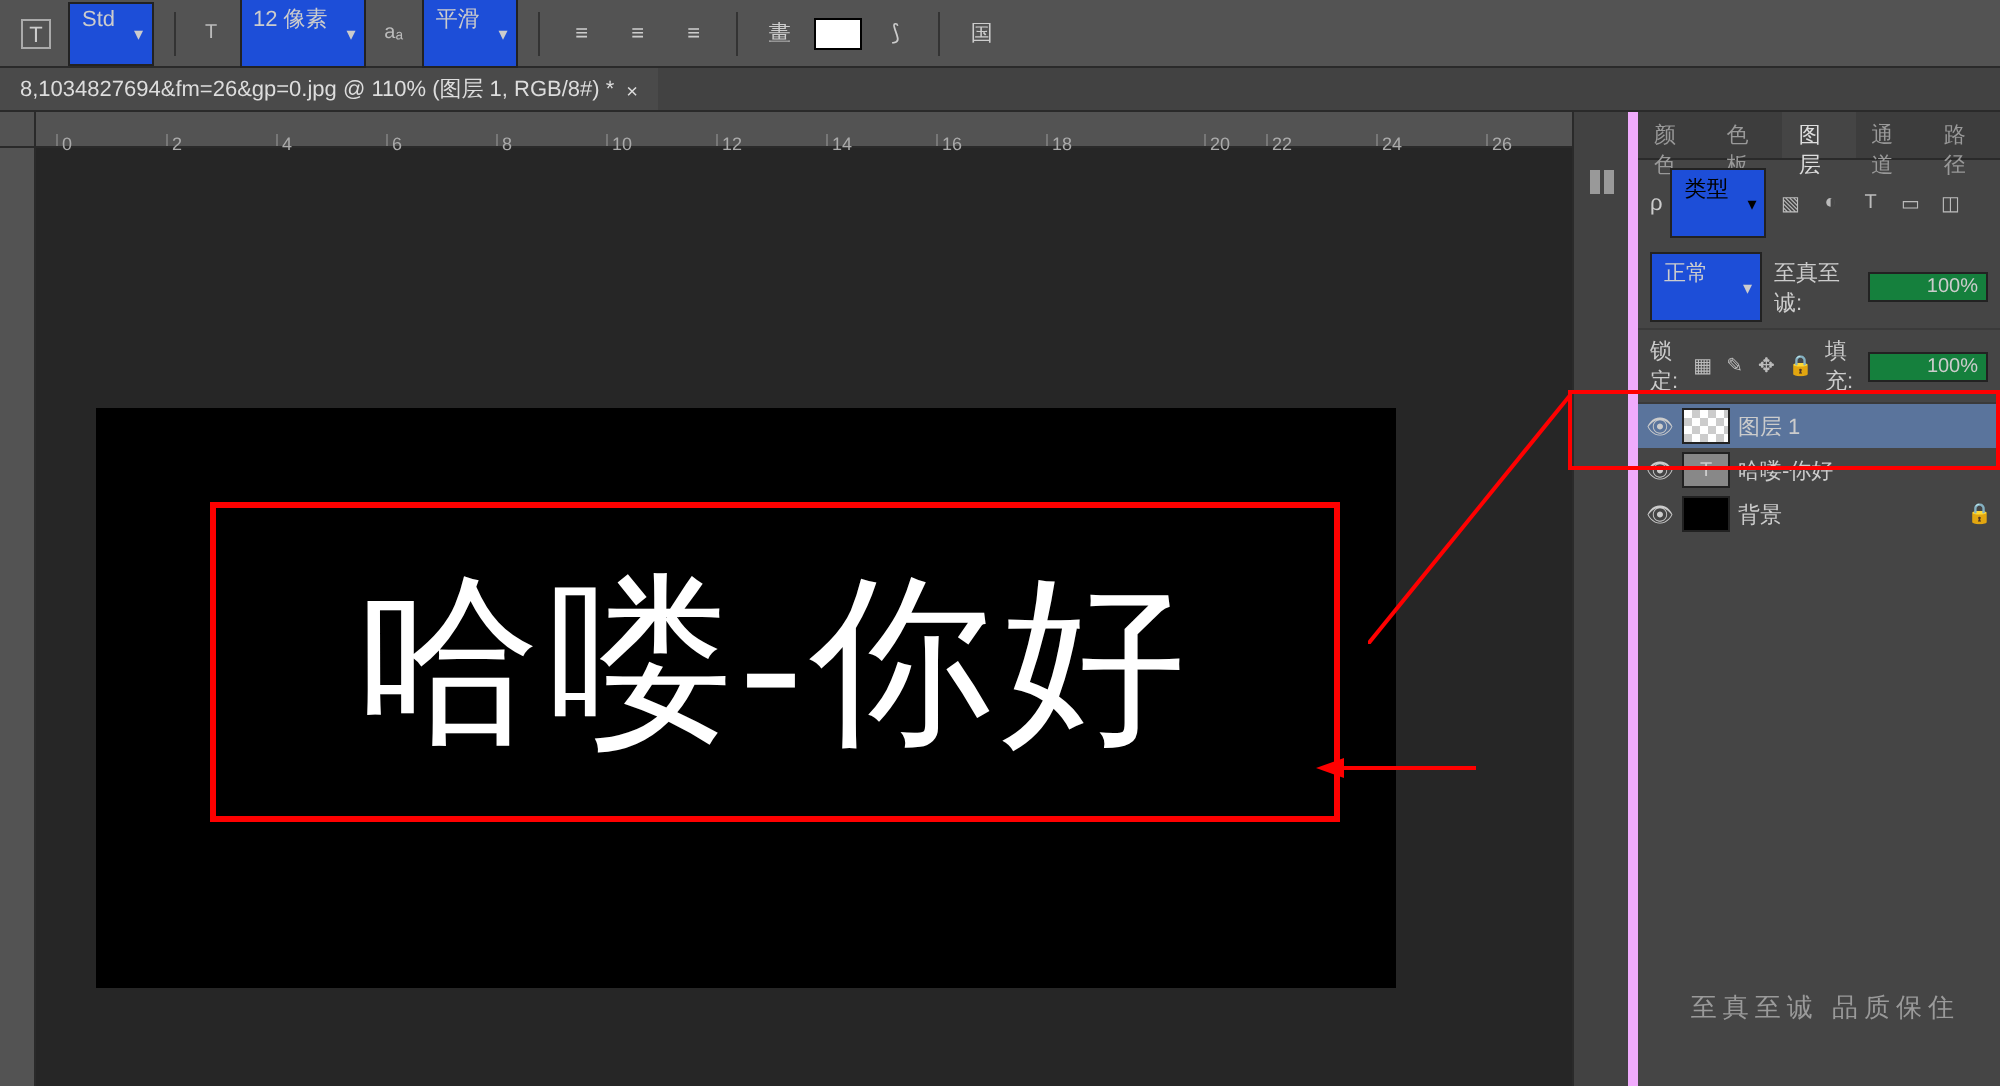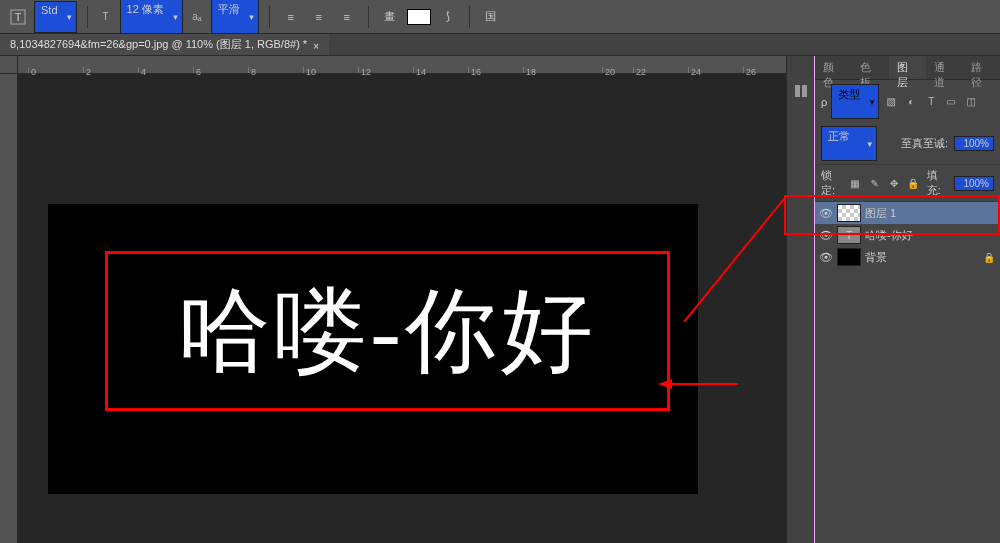--- a/index.html
+++ b/index.html
@@ -26,42 +26,42 @@
 .canvas-inner { position: absolute; top: 18px; left: 18px; right: 0; bottom: 0; }
 .artboard { position: absolute; top: 130px; left: 30px; width: 650px; height: 290px; background: #000; }
 .red-box { position: absolute; top: 47px; left: 57px; width: 565px; height: 160px; border: 3px solid #f00; display: flex; align-items: center; justify-content: center; }
 .big-text { color: #fff; font-size: 92px; font-weight: 400; letter-spacing: 4px; font-family: "SimSun", serif; }
 .arrow-to-panel { position: absolute; top: 78px; left: 666px; width: 140px; height: 170px; pointer-events: none; }
 .arrow-to-text { position: absolute; top: 300px; left: 640px; width: 80px; height: 20px; pointer-events: none; }
 
 .right-gutter { width: 28px; background: #424242; border-left: 1px solid #2a2a2a; padding-top: 20px; }
 .gutter-icon { width: 22px; height: 22px; margin: 4px auto; display: flex; align-items: center; justify-content: center; color: #bbb; }
 
-.panels { width: 186px; background: #454545; border-left: 1px solid #f0abfc; display: flex; flex-direction: column; }
+.panels { width: 186px; background: #454545; border-left: 5px solid #f0abfc; display: flex; flex-direction: column; }
 .panel-tabs { display: flex; height: 24px; border-bottom: 1px solid #2a2a2a; background: #3d3d3d; }
 .panel-tab { padding: 4px 8px; font-size: 11px; color: #999; cursor: pointer; }
 .panel-tab.active { background: #454545; color: #ddd; }
 .panel-row { display: flex; align-items: center; padding: 3px 6px; gap: 6px; color: #ccc; font-size: 11px; border-bottom: 1px solid #3a3a3a; }
 .filter-row { padding: 4px 6px; display: flex; align-items: center; gap: 4px; }
 .layers-list { flex: 1; background: #454545; }
 .layer-item { display: flex; align-items: center; height: 22px; padding: 0 4px; gap: 4px; color: #ccc; font-size: 11px; }
 .layer-item.selected { background: #5a749c; }
 .eye { width: 14px; height: 14px; display: flex; align-items: center; justify-content: center; font-size: 11px; }
 .layer-thumb { width: 24px; height: 18px; background: #888; border: 1px solid #222; display: flex; align-items: center; justify-content: center; font-size: 10px; }
 .layer-thumb.checker { background: repeating-conic-gradient(#ccc 0 25%, #fff 0 50%) 0 0/8px 8px; }
 .layer-thumb.black { background: #000; }
 .lock-icon { margin-left: auto; font-size: 10px; }
 .red-outline { position: absolute; top: 195px; right: 0; width: 216px; height: 40px; border: 2px solid #f00; pointer-events: none; }
 
 .watermark { position: absolute; bottom: 30px; right: 20px; text-align: right; color: #9a9a9a; pointer-events: none; }
 .watermark .big { font-size: 34px; font-weight: 600; letter-spacing: 2px; }
 .watermark .small { font-size: 13px; letter-spacing: 3px; }
 
 .mini-icon { width: 16px; height: 16px; display: inline-flex; align-items: center; justify-content: center; font-size: 10px; color: #bbb; }
-.input-small { width: 40px; background: #1d4ed8; border: 1px solid #222; color: #ccc; font-size: 10px; padding: 1px 4px; text-align: right; }
+.input-small { width: 60px; background: #15803d; border: 1px solid #222; color: #ccc; font-size: 10px; padding: 1px 4px; text-align: right; }
 </style>
 </head>
 <body>
 
 <div class="toolbar">
   <span class="tool-icon">
       <svg width="16" height="16">
         <rect x="1" y="1" width="14" height="14" fill="none" stroke="#aaa"></rect>
         <text x="8" y="12" font-size="11" text-anchor="middle" fill="#ccc">T</text>
       </svg>
@@ -189,13 +189,14 @@
           <span>背景</span>
           <span class="lock-icon">🔒</span>
         </div>
       </div>
   </div>
 </div>
 
 <div class="red-outline"></div>
 
 <div class="watermark">
+  <div class="small">至真至诚 品质保住</div>
 </div>
 
 </body></html>

